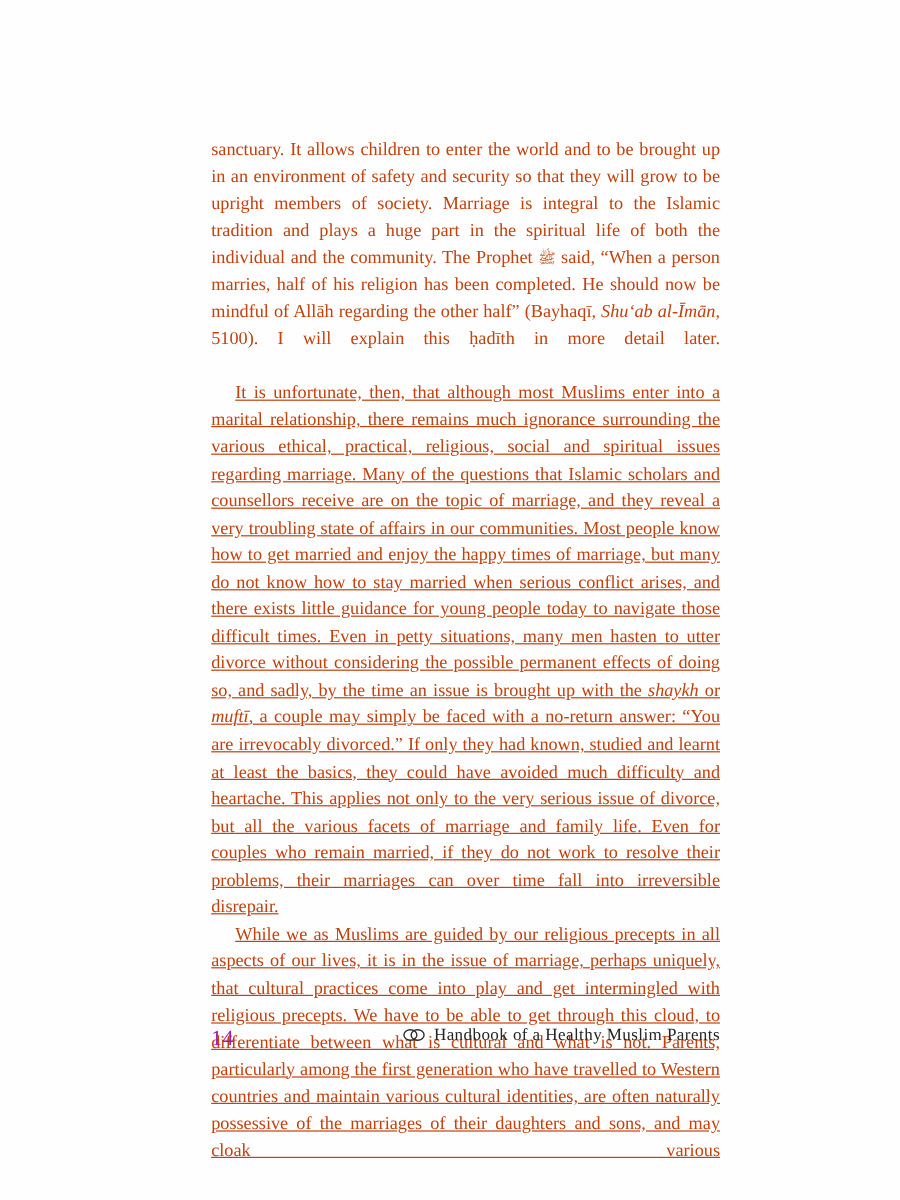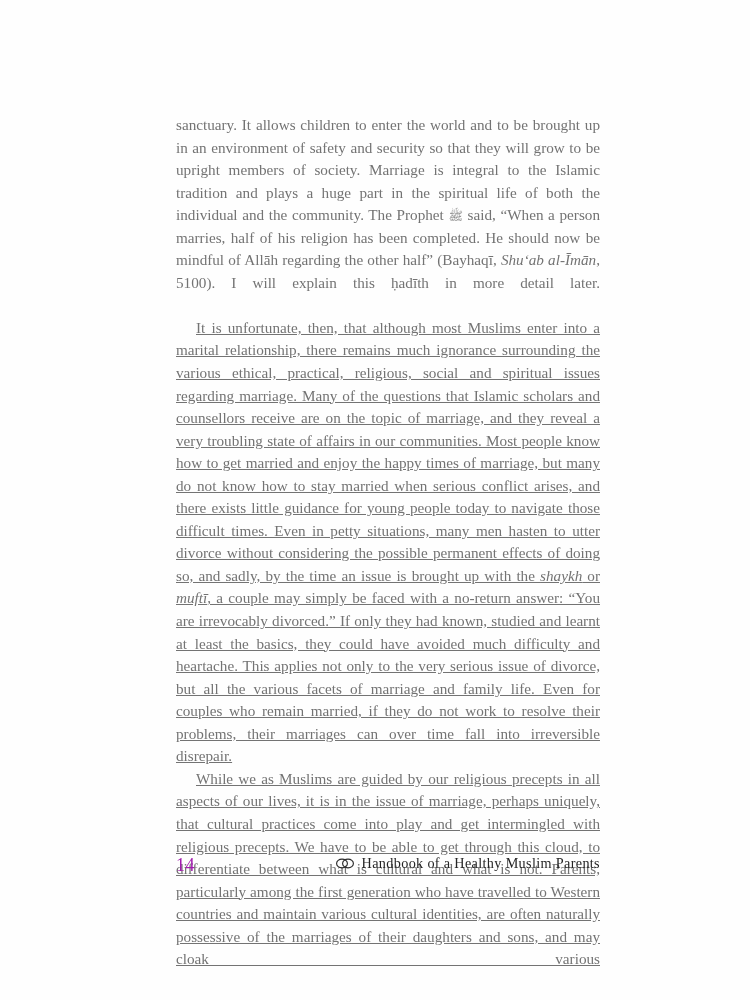--- a/index.html
+++ b/index.html
@@ -25,21 +25,21 @@
     left: 176px;
     top: 114px;
     width: 424px;
   }
   p.body-para {
     margin: 0;
     text-align: justify;
     text-justify: inter-word;
     font-size: 15.2px;
     line-height: 22.55px;
-    color: #737373;
+    color: #c2410c;
     hyphens: manual;
     -webkit-hyphens: manual;
   }
   p.body-para.indent {
     text-indent: 20px;
     text-decoration: underline;
   }
   
   p.continued::after {
     content: "";

